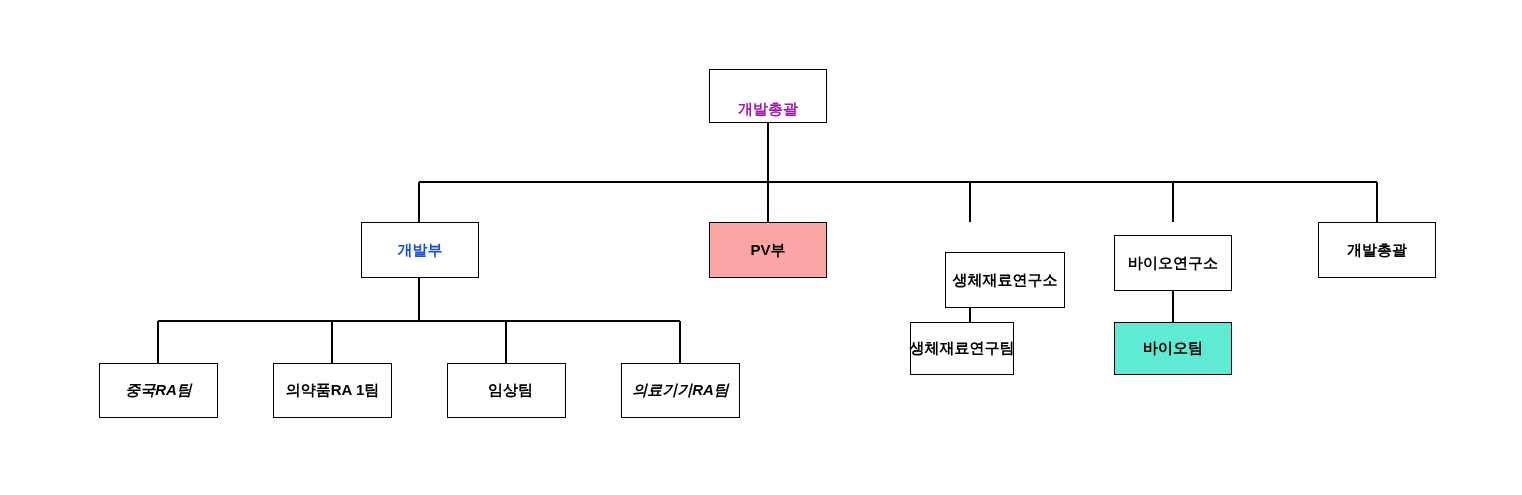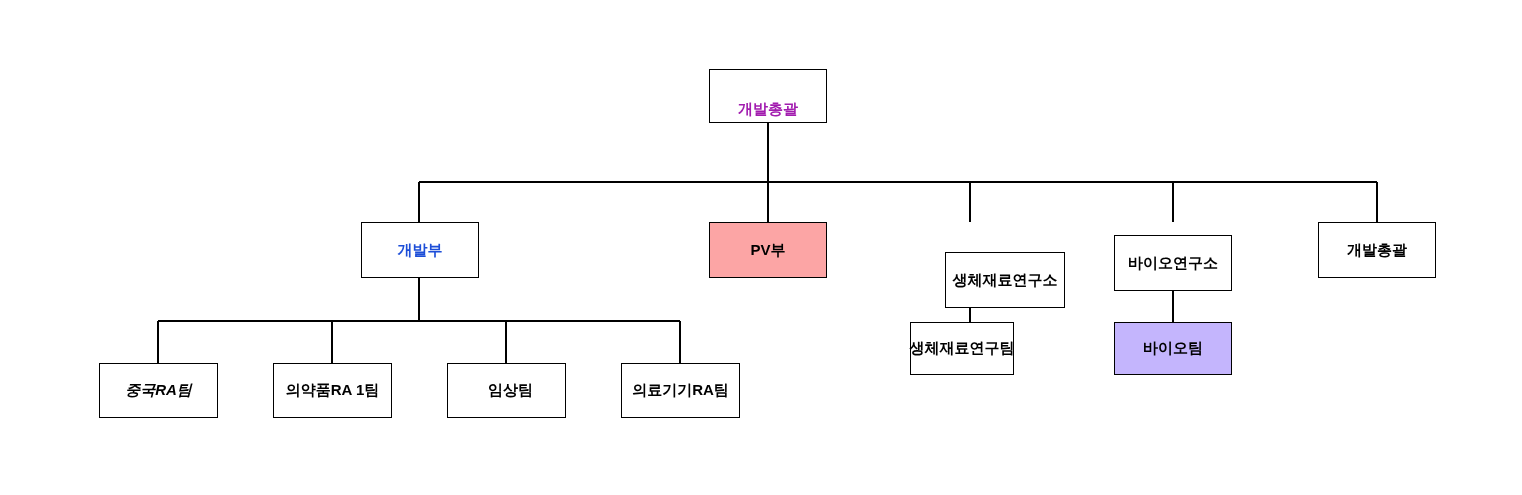--- a/index.html
+++ b/index.html
@@ -100,23 +100,23 @@
       <div class="node-box" style="left: 99px; top: 363px; width: 119px; height: 55px; border-color: rgb(0, 0, 0); background: rgb(255, 255, 255); font-style: italic;">
         <span class="node-label" style="color: rgb(0, 0, 0);">중국RA팀</span>
       </div>
       <div class="node-box" style="left: 273px; top: 363px; width: 119px; height: 55px; border-color: rgb(0, 0, 0); background: rgb(255, 255, 255); text-align: right;">
         <span class="node-label" style="color: rgb(0, 0, 0);">의약품RA 1팀</span>
       </div>
       <div class="node-box" style="left: 447px; top: 363px; width: 119px; height: 55px; border-color: rgb(0, 0, 0); background: rgb(255, 255, 255); padding-left: 8px;">
         <span class="node-label" style="color: rgb(0, 0, 0);">임상팀</span>
       </div>
       <div class="node-box" style="left: 621px; top: 363px; width: 119px; height: 55px; border-color: rgb(0, 0, 0); background: rgb(255, 255, 255);">
-        <span class="node-label" style="color: rgb(0, 0, 0);">의료기기RA팀</span>
+        <span class="node-label" style="color: rgb(0, 0, 0); font-style: italic;">의료기기RA팀</span>
       </div>
       <div class="node-box" style="left: 910px; top: 322px; width: 104px; height: 53px; border-color: rgb(0, 0, 0); background: rgb(255, 255, 255);">
         <span class="node-label" style="color: rgb(0, 0, 0);">생체재료연구팀</span>
       </div>
-      <div class="node-box" style="left: 1114px; top: 322px; width: 118px; height: 53px; border-color: rgb(0, 0, 0); background: #c4b5fd;">
+      <div class="node-box" style="left: 1114px; top: 322px; width: 118px; height: 53px; border-color: rgb(0, 0, 0); background: #5eead4;">
         <span class="node-label" style="color: rgb(0, 0, 0);">바이오팀</span>
       </div>
     </div>
 
 </div>
 
 </body></html>

